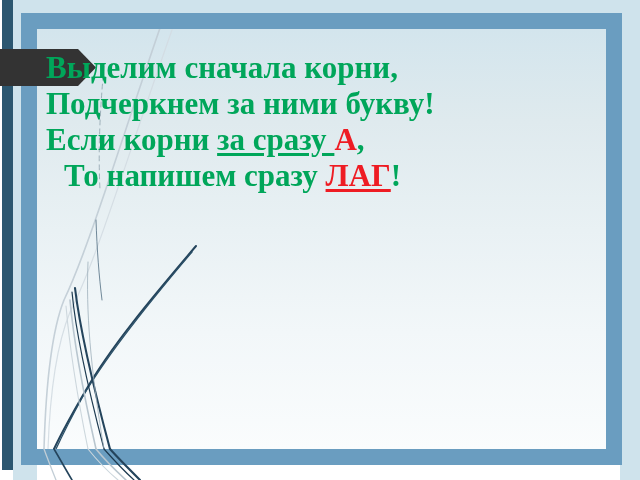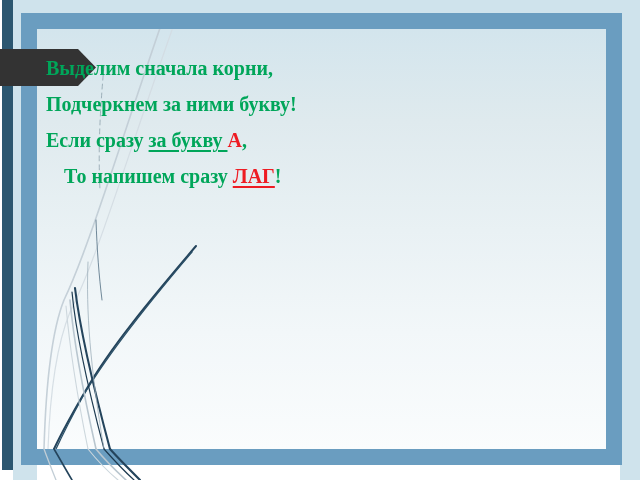--- a/index.html
+++ b/index.html
@@ -104,21 +104,21 @@
   }
 
   
   .verse {
     position: absolute;
     left: 46px;
     top: 50px;
     width: 570px;
   }
   .verse-line {
-    font-size: 20px;
+    font-size: 31px;
     font-weight: bold;
     line-height: 36px;
     color: #00a65a;
     white-space: nowrap;
     letter-spacing: 0px;
   }
   .verse-line.indented {
     padding-left: 18px;
     margin-top: 0;
   }
@@ -191,21 +191,21 @@
 
     <div class="verse-line">
       <span>Выделим сначала корни,</span>
     </div>
 
     <div class="verse-line">
       <span>Подчеркнем за ними букву!</span>
     </div>
 
     <div class="verse-line">
-      <span>Если сразу </span><span class="u-green">за букву </span><span class="red">А</span><span>,</span>
+      <span>Если корни </span><span class="u-green">за сразу </span><span class="red">А</span><span>,</span>
     </div>
 
     <div class="verse-line indented">
       <span>То напишем сразу </span><span class="red-u">ЛАГ</span><span>!</span>
     </div>
 
   </div>
 
 </div>
 

